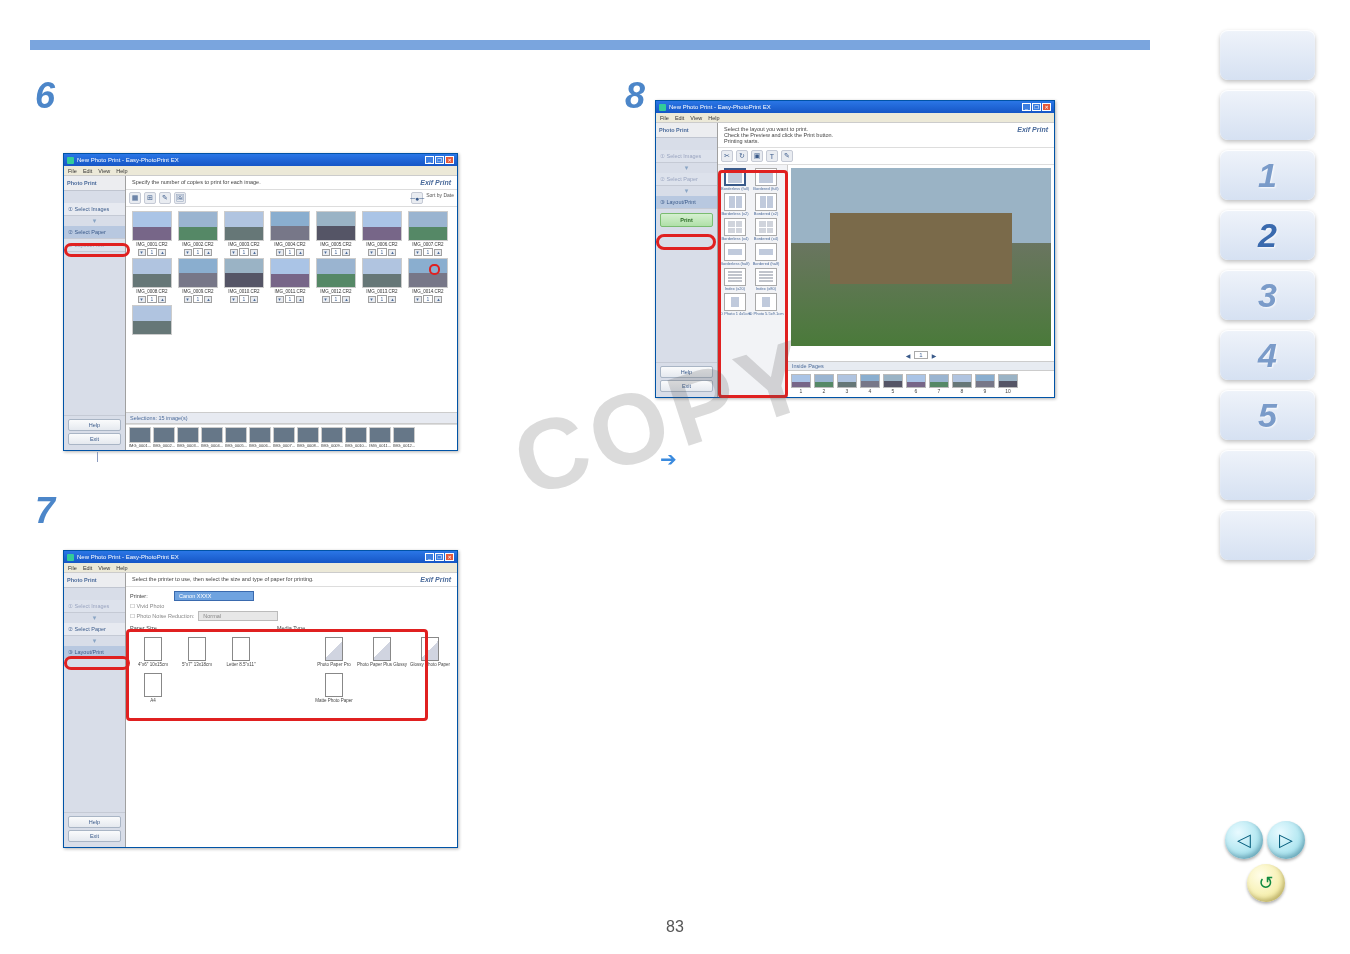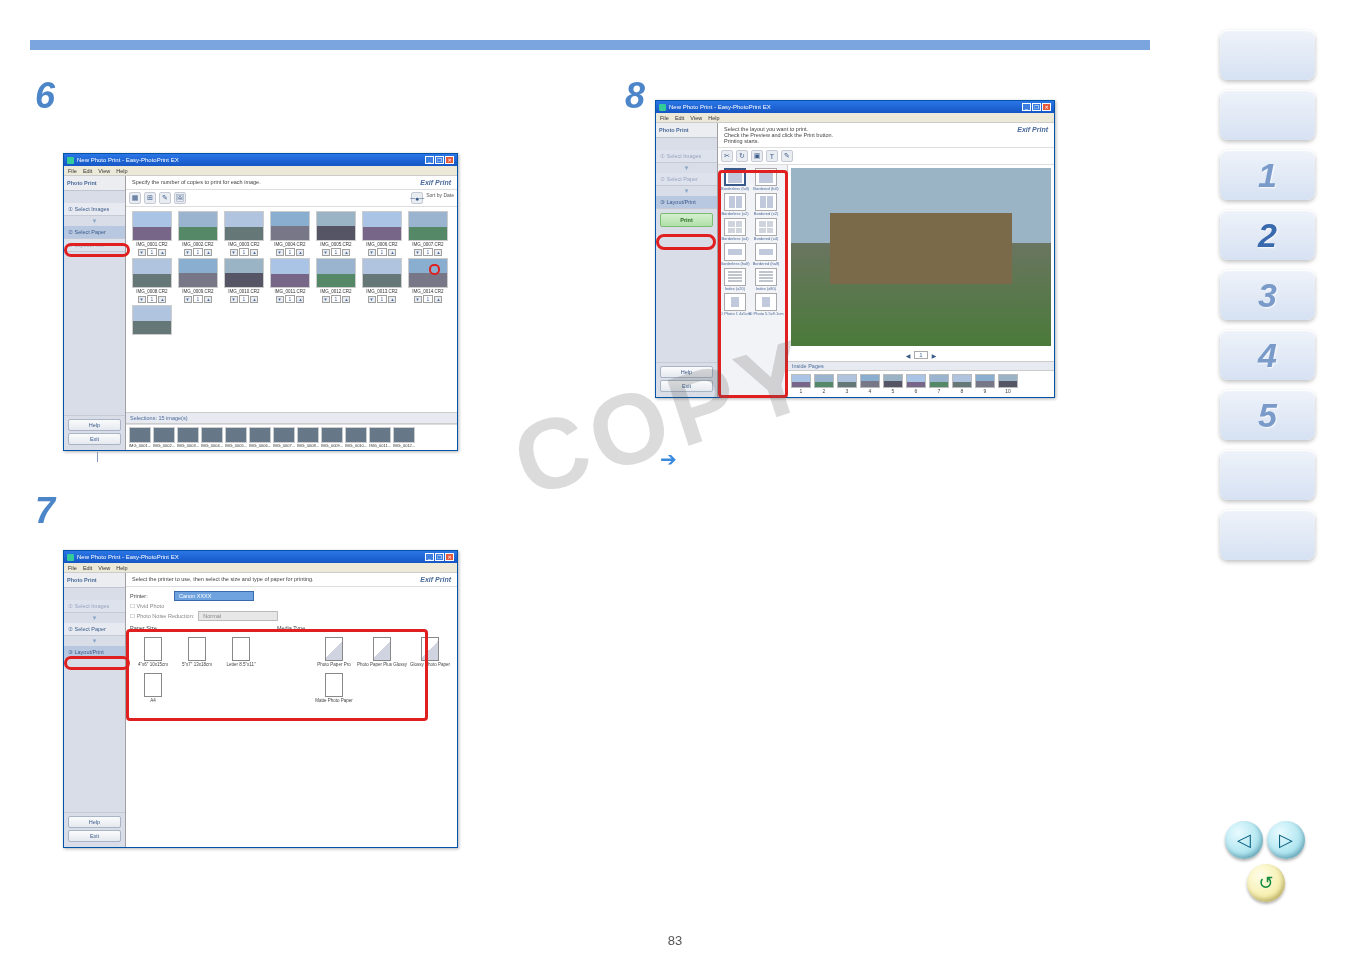--- a/index.html
+++ b/index.html
@@ -299,24 +299,24 @@
     bottom: 52px;
     width: 38px; height: 38px;
     border-radius: 50%;
     background: radial-gradient(circle at 35% 30%, #fffde8, #f0e688);
     box-shadow: 0 2px 3px rgba(0,0,0,0.3), inset -2px -3px 4px rgba(80,60,0,0.3);
     display: flex; align-items: center; justify-content: center;
     font-size: 18px; color: #108a40; cursor: pointer;
   }
   .page-num {
     position: absolute;
-    bottom: 6px;
+    bottom: 18px;
     left: 50%;
     transform: translateX(-50%);
-    font-size: 13px;
+    font-size: 16px;
     color: #555;
   }
   .copy-wm {
     position: absolute;
     left: 510px; top: 360px;
     font-size: 100px;
     font-weight: bold;
     color: rgba(90,90,90,0.22);
     transform: rotate(-18deg);
     letter-spacing: 6px;

